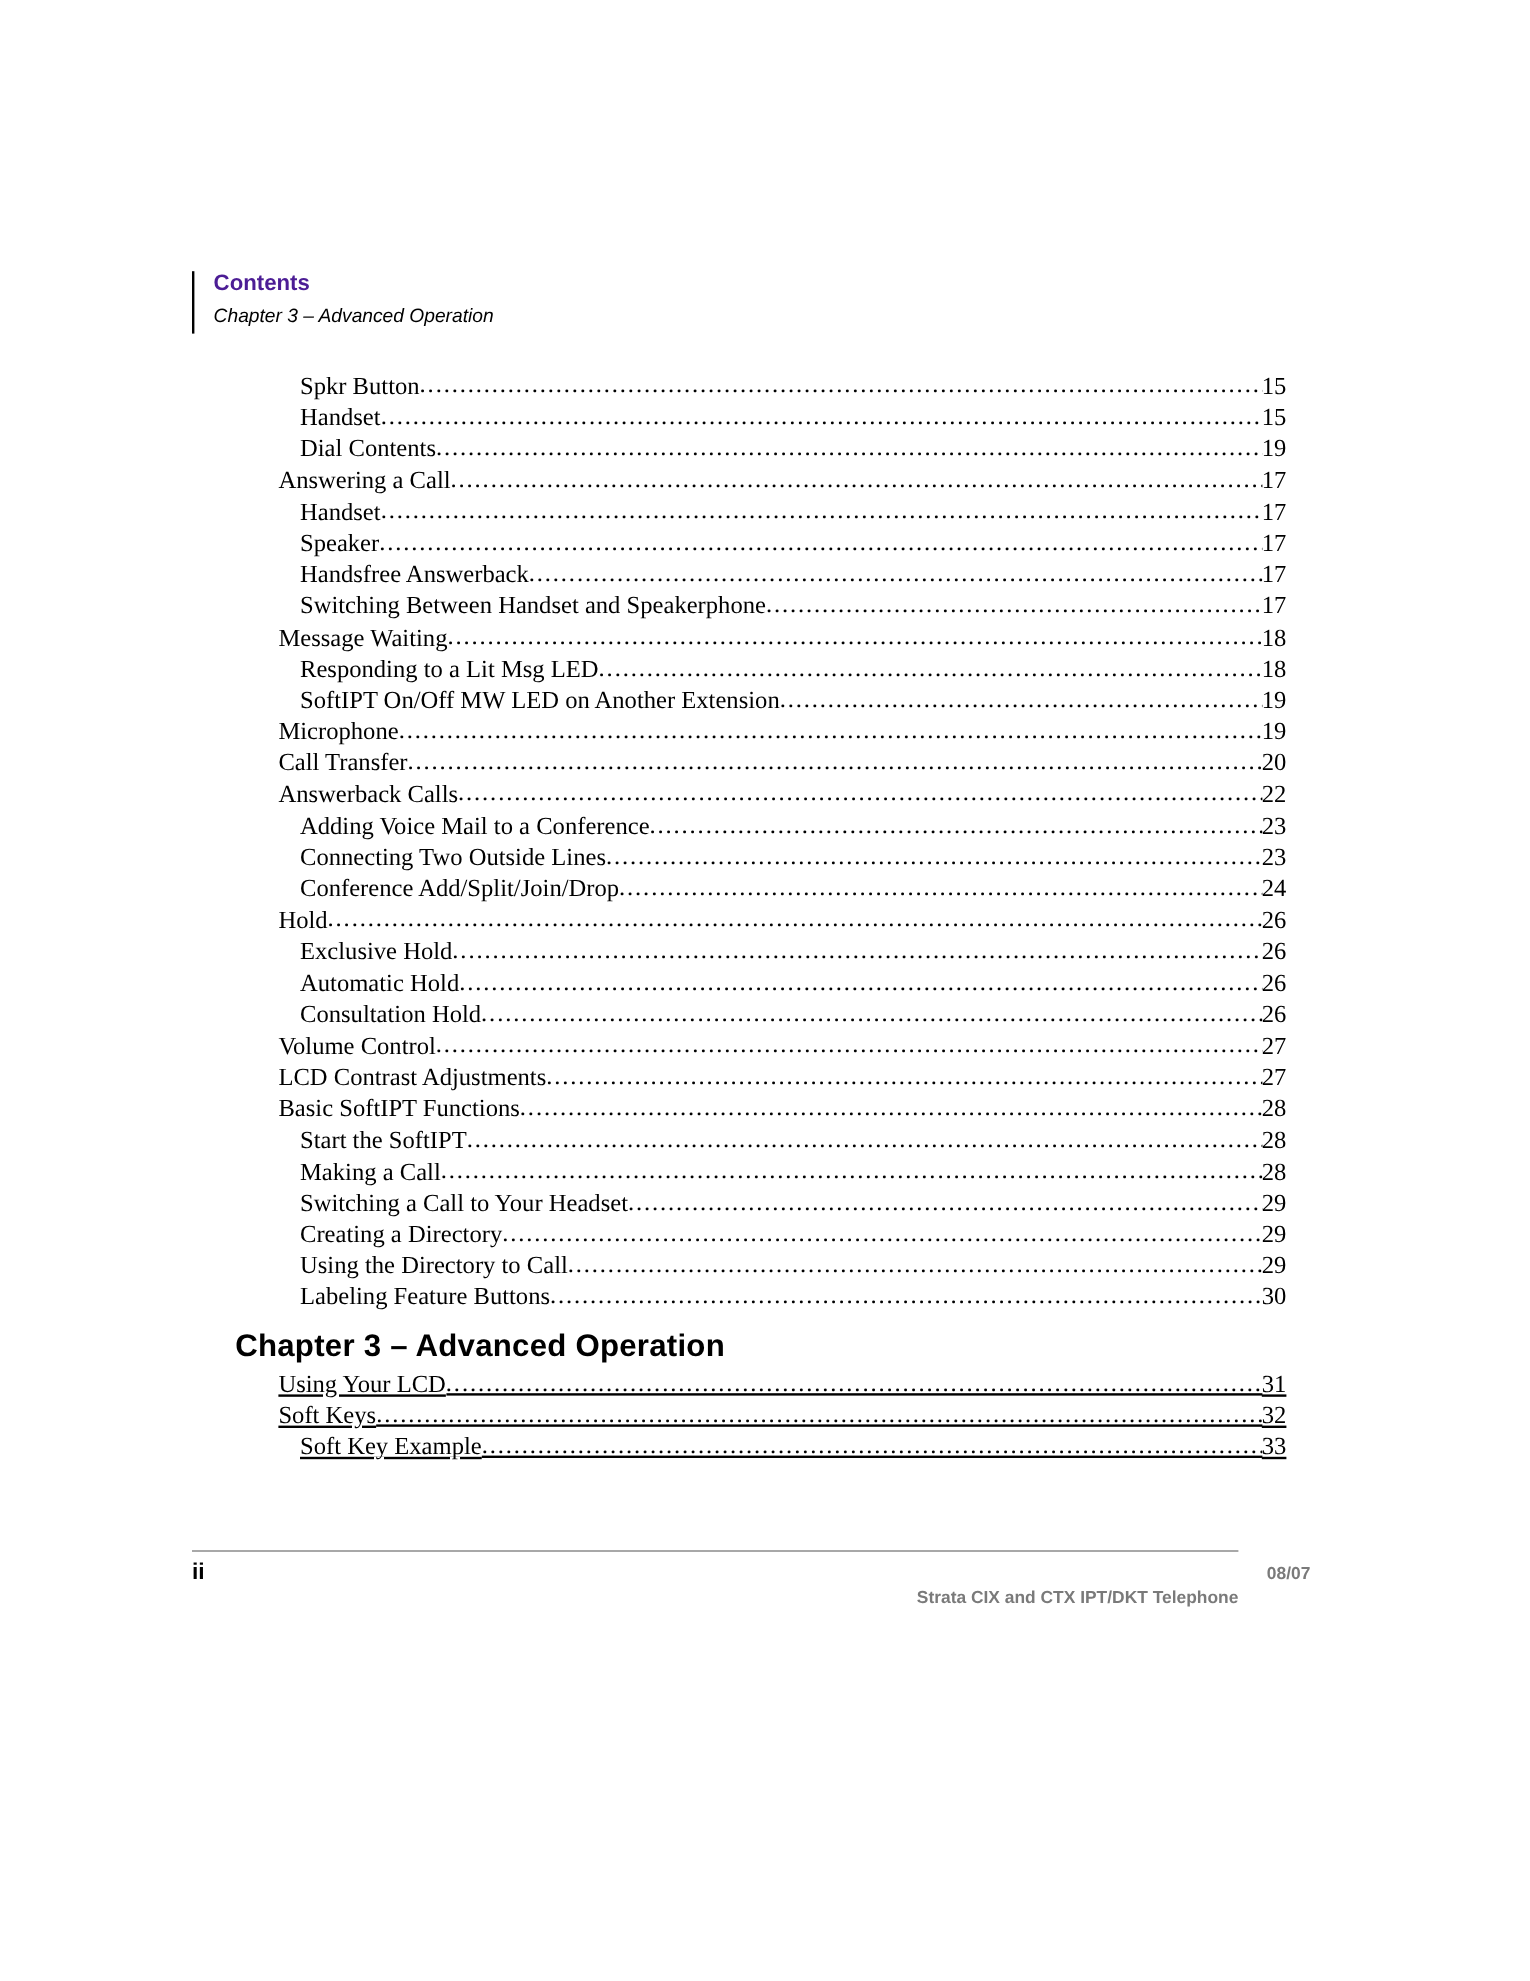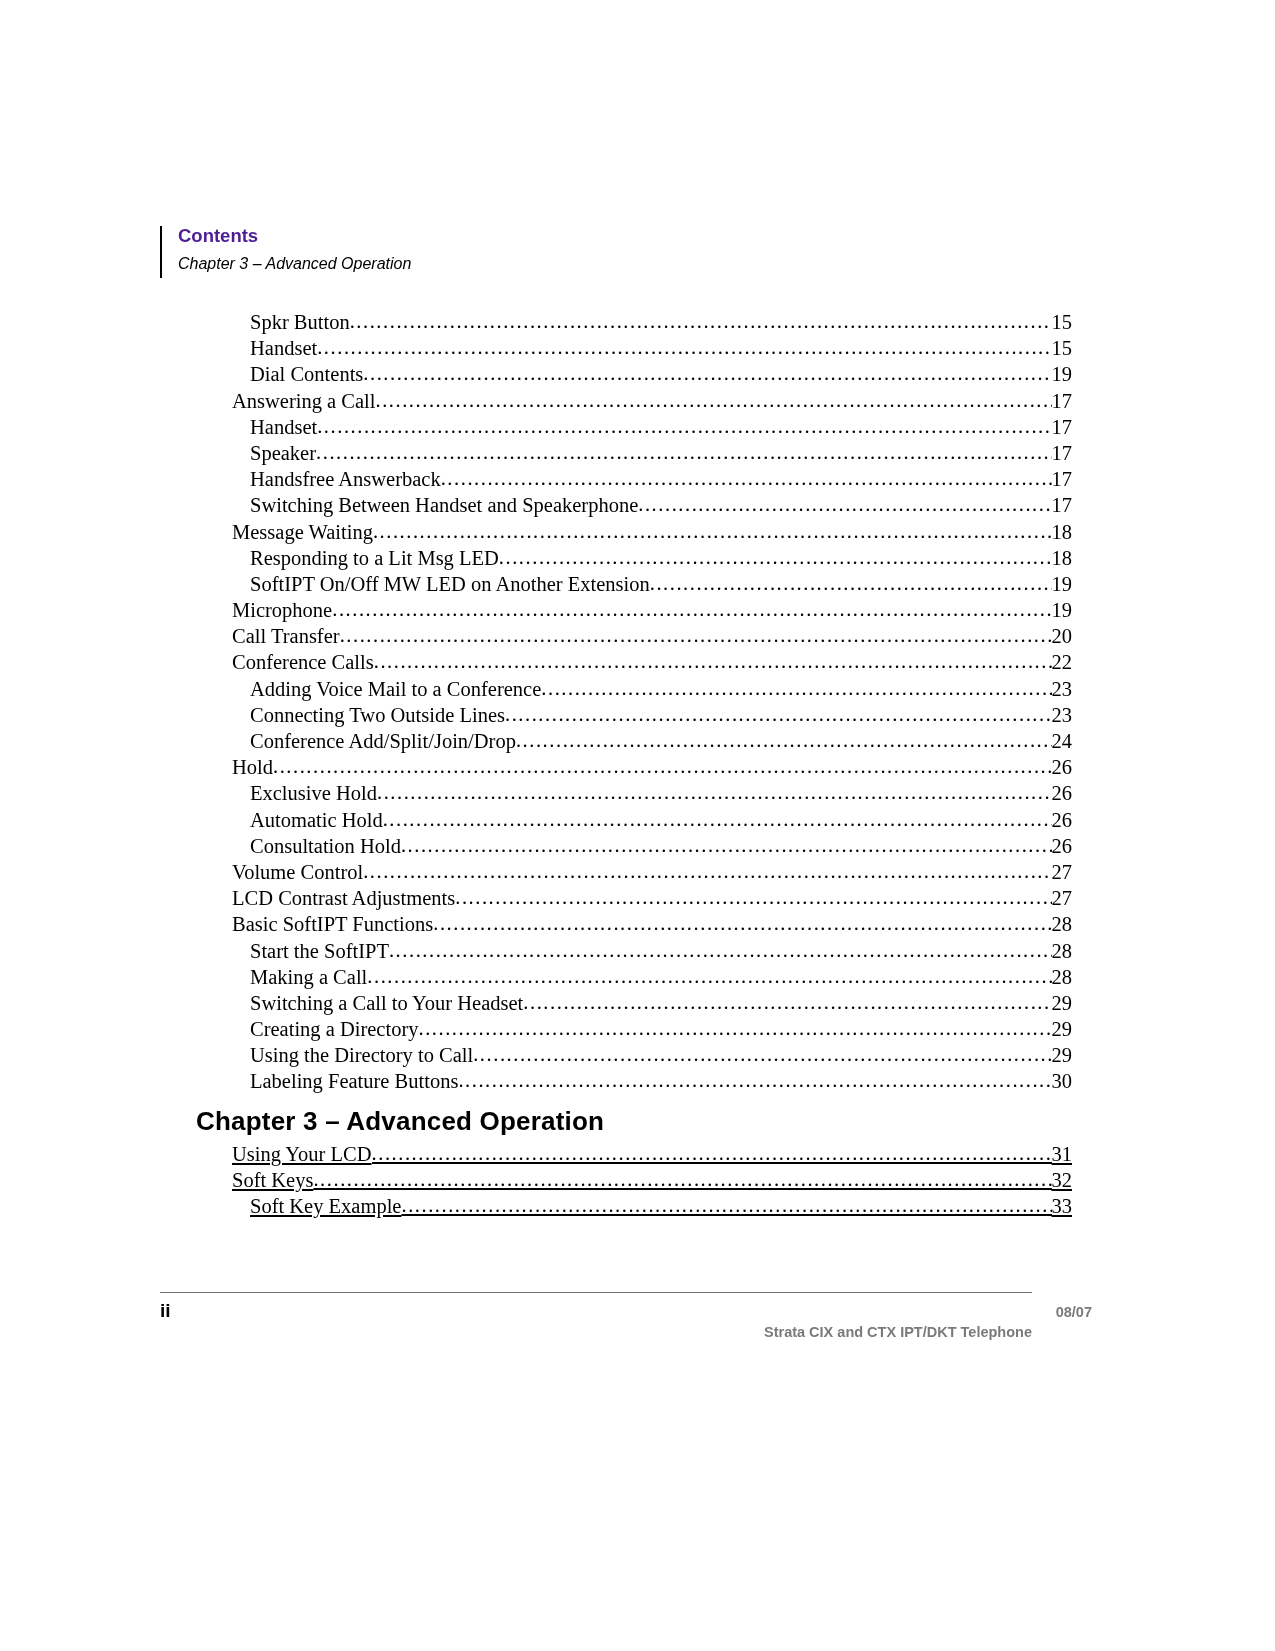--- a/index.html
+++ b/index.html
@@ -229,21 +229,21 @@
         <span class="label">Microphone</span>
         <span class="leader">............................................................................................................................................................................................................................</span>
         <span class="pageno">19</span>
       </div>
       <div class="toc-entry lvl1 sp">
         <span class="label">Call Transfer</span>
         <span class="leader">............................................................................................................................................................................................................................</span>
         <span class="pageno">20</span>
       </div>
       <div class="toc-entry lvl1 sp">
-        <span class="label">Conference Calls</span>
+        <span class="label">Answerback Calls</span>
         <span class="leader">............................................................................................................................................................................................................................</span>
         <span class="pageno">22</span>
       </div>
       <div class="toc-entry lvl2">
         <span class="label">Adding Voice Mail to a Conference</span>
         <span class="leader">............................................................................................................................................................................................................................</span>
         <span class="pageno">23</span>
       </div>
       <div class="toc-entry lvl2 sp">
         <span class="label">Connecting Two Outside Lines</span>

